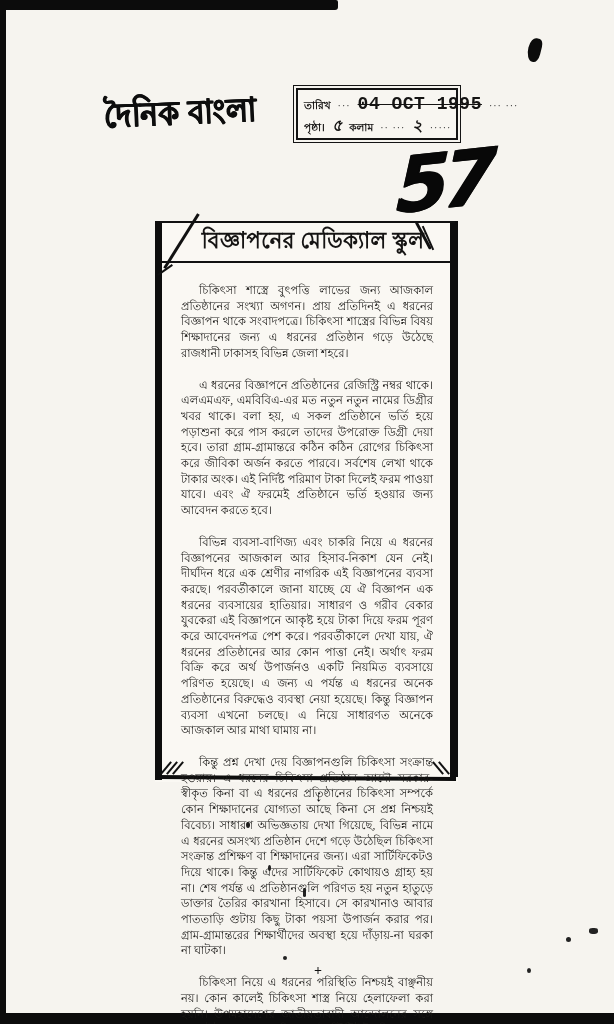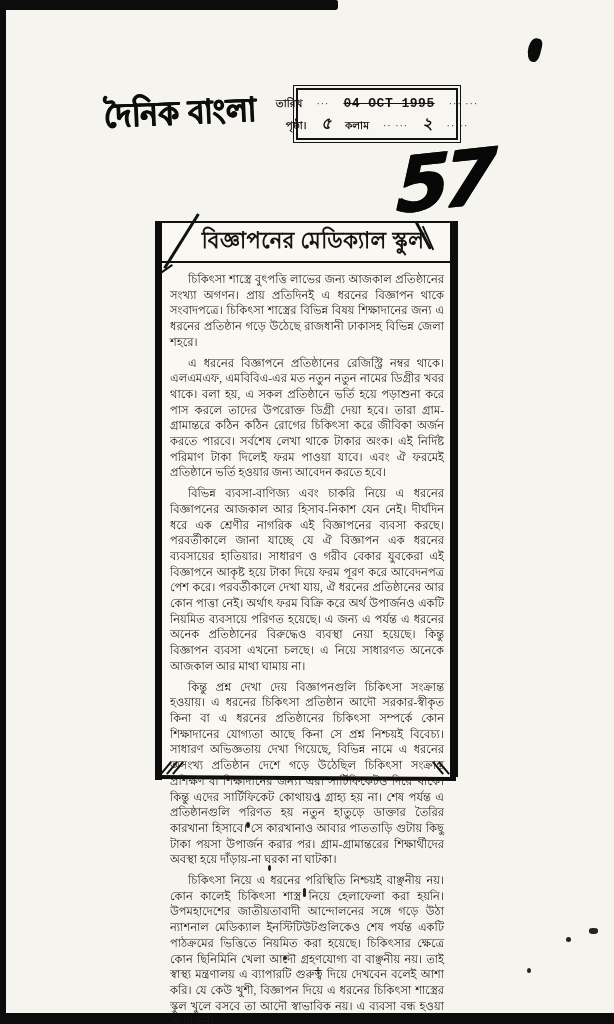--- a/index.html
+++ b/index.html
@@ -34,26 +34,26 @@
   }
 
   
   .stamp-box {
     position: absolute; left: 296px; top: 88px; width: 162px; height: 52px;
     border: 2px solid #141414; outline: 1px solid #141414; outline-offset: 2px;
     padding: 4px 6px 2px 6px;
     font-size: 11px; line-height: 20px; white-space: nowrap;
     background: #f8f6f1;
   }
-  .stamp-row { display: flex; align-items: baseline; gap: 14px; justify-content: center; }
+  .stamp-row { display: flex; align-items: baseline; gap: 7px; }
   .stamp-label { font-weight: 700; font-size: 10.5px; }
   .stamp-dots { letter-spacing: 1px; font-size: 10px; color: #2a2a2a; }
   .stamp-date {
     font-family: "Liberation Mono", "DejaVu Sans Mono", monospace;
-    font-weight: 700; font-size: 13px; letter-spacing: 0.5px;
+    font-weight: 700; font-size: 18px; letter-spacing: 0.5px;
     text-decoration: line-through; text-decoration-thickness: 1px;
   }
   .stamp-hand {
     font-size: 16px; font-weight: 700; font-style: italic;
     transform: rotate(-6deg); display: inline-block;
   }
 
   
   .hand-57 {
     position: absolute; left: 396px; top: 136px;
@@ -99,21 +99,21 @@
   .slash-right-1 { right: 26px; top: -2px; width: 2.5px; height: 30px; transform: rotate(-28deg); border-radius: 0 0 4px 4px; }
   .slash-right-2 { right: 21px; top: 2px;  width: 2px;   height: 26px; transform: rotate(-24deg); }
 
   
   .article-body {
     position: absolute; left: 10px; top: 46px; width: 284px; height: 500px;
     font-size: 11.4px; line-height: 15.7px; text-align: justify;
     color: #1a1917;
     font-weight: 500;
   }
-  .article-body p { text-indent: 18px; margin: 5px; }
+  .article-body p { text-indent: 18px; margin: 16px; }
 
   
   .mark-arrow {
     position: absolute; left: 315px; top: 788px;
     font-size: 15px; font-weight: 700; color: #111;
   }
   .mark-plus {
     position: absolute; left: 314px; top: 963px;
     font-size: 14px; font-weight: 700; color: #111;
   }

